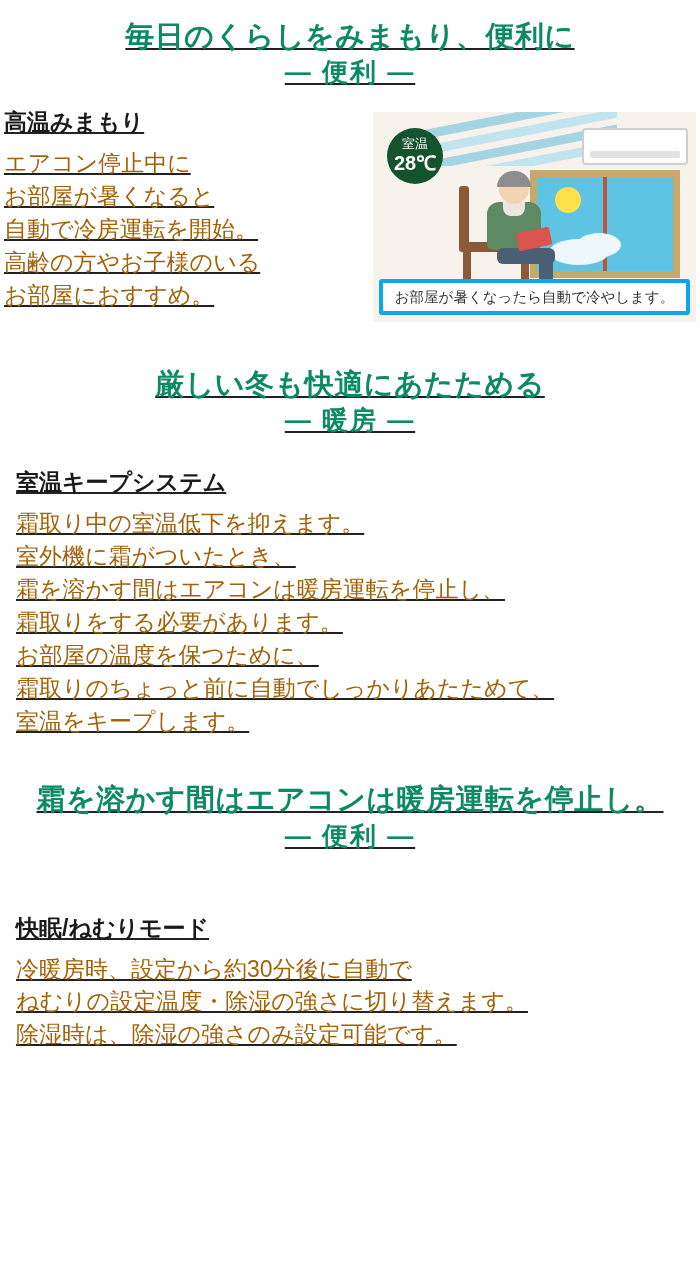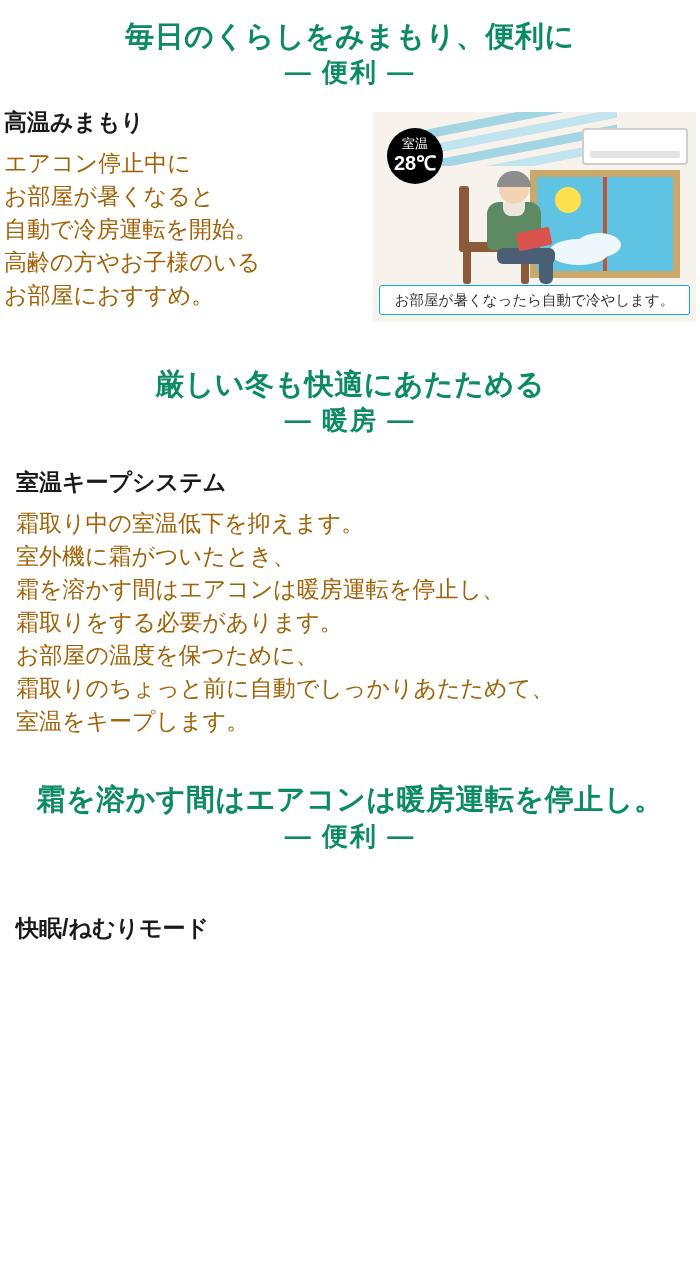--- a/index.html
+++ b/index.html
@@ -12,20 +12,21 @@
     background: #ffffff;
     font-family: "Liberation Sans", sans-serif;
     color: #222222;
     overflow: hidden;
   }
   .page {
     position: relative;
     width: 700px;
     height: 1228px;
     box-sizing: border-box;
+    text-decoration: underline;
   }
 
   
   .section-heading {
     text-align: center;
     color: #0b8a63;
     font-weight: bold;
   }
   .section-heading .main-line {
     font-size: 29px;
@@ -136,21 +137,21 @@
   }
 
   
   .fig-badge {
     position: absolute;
     left: 14px;
     top: 16px;
     width: 56px;
     height: 56px;
     border-radius: 50%;
-    background: #000000;
+    background: #14532d;
     color: #ffffff;
     display: flex;
     flex-direction: column;
     align-items: center;
     justify-content: center;
     line-height: 1.15;
   }
   .fig-badge .badge-label { font-size: 13px; }
   .fig-badge .badge-value { font-size: 20px; font-weight: bold; }
 
@@ -209,21 +210,21 @@
   .ch-leg-a { position:absolute; left:4px; top:62px; width:8px; height:36px; background:#8a5a3b; border-radius:3px; }
   .ch-leg-b { position:absolute; left:62px; top:62px; width:8px; height:36px; background:#8a5a3b; border-radius:3px; }
 
   
   .fig-caption {
     position: absolute;
     left: 6px;
     right: 6px;
     bottom: 7px;
     background: #ffffff;
-    border: 1px solid #0ea5e9;
+    border: 4px solid #0ea5e9;
     border-radius: 3px;
     text-align: center;
     font-size: 14.5px;
     line-height: 28px;
     height: 28px;
     color: #333333;
     white-space: nowrap;
     overflow: hidden;
   }
   .spacer-sm { height: 18px; }
@@ -327,15 +328,18 @@
     <span class="sub-line">— 便利 —</span>
   </div>
 
   <div class="spacer-md"></div>
 
 
   <div class="spacer-md"></div>
 
   <div class="block">
     <div class="block-title">快眠/ねむりモード</div>
+    <div class="block-body">冷暖房時、設定から約30分後に自動で
+ねむりの設定温度・除湿の強さに切り替えます。
+除湿時は、除湿の強さのみ設定可能です。</div>
   </div>
 
 </div>
 
 </body></html>

